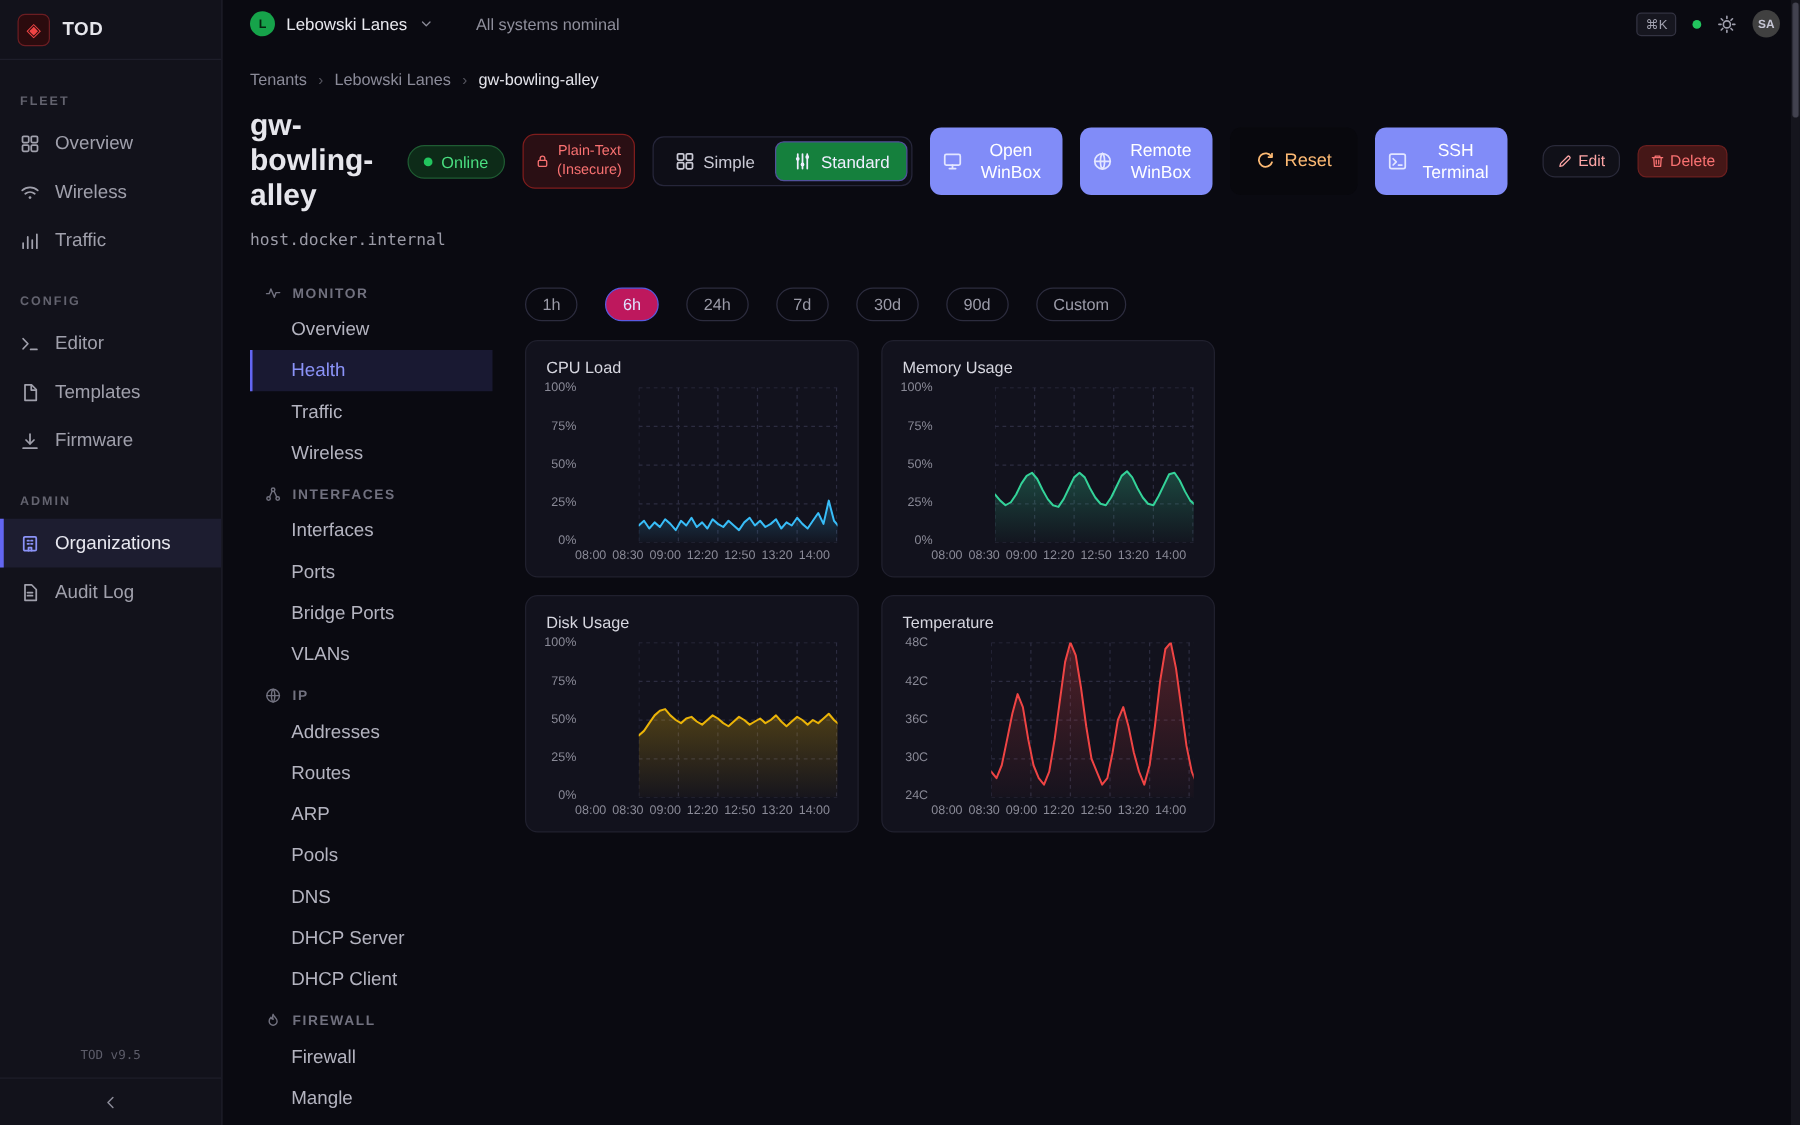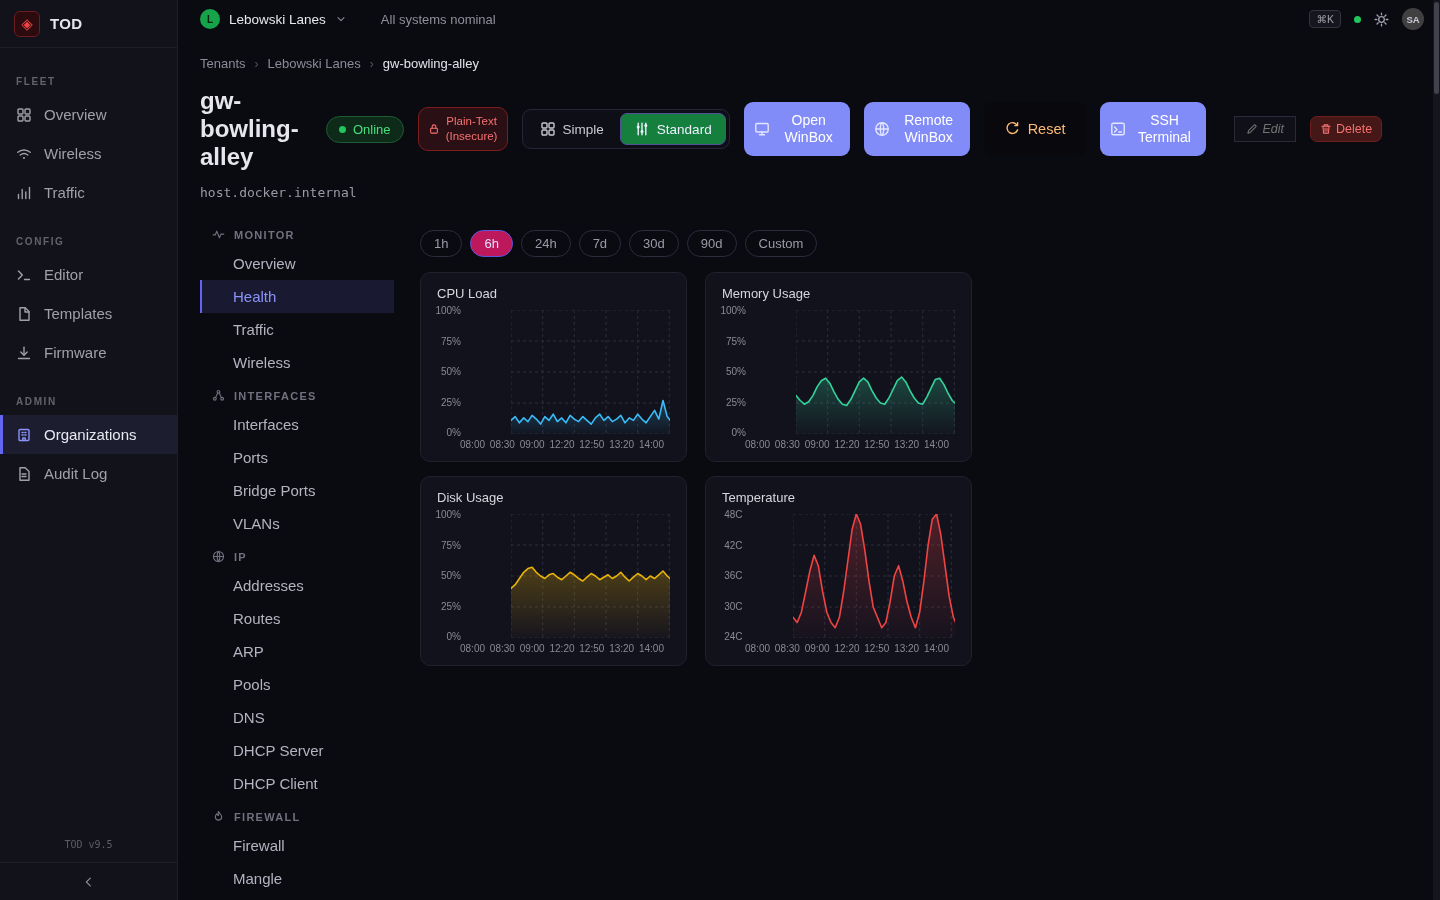--- a/index.html
+++ b/index.html
@@ -70,39 +70,39 @@
     font-size:13.5px; color:#c9c9d4; background:transparent; border:1px solid transparent;
     cursor:pointer; font-family:inherit; }
   .seg-btn.active { background:#15803d; border-color:#51519a; color:#eeeeff;justify-content:center; }
   .btn { display:flex; align-items:center; justify-content:center; gap:8px; border:none;
     cursor:pointer; font-family:inherit; }
   .btn-primary { background:#818cf8; color:#fff; border-radius:9px; width:106px; height:54px;
     font-size:14px; line-height:1.25; padding:6px 10px; }
   .btn-primary .icon { color:#e3e6ff; }
   .btn-dark { background:#08080d; color:#fdba74; border-radius:9px; height:54px; padding:0 20px;
     font-size:14.5px; }
-  .btn-ghost { background:#101018; border:1px solid #2a2a3a; color:#737373; border-radius:0;
-    height:26px; padding:0 11px; font-size:12.5px; gap:5px;font-style:italic; }
+  .btn-ghost { background:#101018; border:1px solid #2a2a3a; color:#fca5a5; border-radius:10px;
+    height:26px; padding:0 11px; font-size:12.5px; gap:5px; }
   .btn-ghost .icon, .btn-danger .icon { width:12px; height:12px; }
   .btn-danger { background:#451717; border:1px solid #6b1f1f; color:#f87171; border-radius:7px;
     height:26px; padding:0 9px; font-size:12.5px; gap:4px; }
   .hostname { font-family:"DejaVu Sans Mono", monospace; font-size:13px; color:#9a9aa6;
     margin-top:14px; }
 
   .body-row { display:flex; margin-top:18px; align-items:flex-start; }
   .subnav { width:194px; flex:none; }
   .subnav-head { display:flex; align-items:center; gap:9px; color:#71717f; font-size:11px;
     letter-spacing:1.3px; font-weight:700; padding:10px 12px 6px; }
   .subnav-head .icon { width:13px; height:13px; }
   .subnav-item { padding:8px 12px 8px 31px; font-size:15px; color:#b4b4c0;
     border-left:2px solid transparent; cursor:pointer; }
   .subnav-item.active { background:#191932; border-left-color:#6366f1; color:#8b93f8; }
 
   .charts-col { margin-left:26px; padding-top:12px; }
-  .pills { display:flex; gap:8px; }
+  .pills { display:flex; gap:22px; }
   .pill { border:1px solid #2c2c3e; color:#9b9ba8; background:transparent; border-radius:999px;
     padding:5px 13px; font-size:13px; cursor:pointer; font-family:inherit; }
   .pill.active { background:#be185d; border-color:#5a5ae0; color:#dfe3ff; }
   .cards-grid { display:grid; grid-template-columns:repeat(2, 267px); gap:14px 18px; margin-top:15px; }
   .card { background:#12121d; border:1px solid #20202e; border-radius:10px; padding:13px 16px 11px; }
   .card-title { font-size:13px; color:#d6d6df; margin-bottom:9px; }
   .chart-row { display:flex; align-items:flex-start;gap:44px; }
   .ylab { display:flex; flex-direction:column; justify-content:space-between; align-items:flex-end;
     width:30px; padding-right:6px; height:132px; margin:-4px 0; font-size:10px; color:#8a8a97; }
   .ylab span { line-height:10px; }

